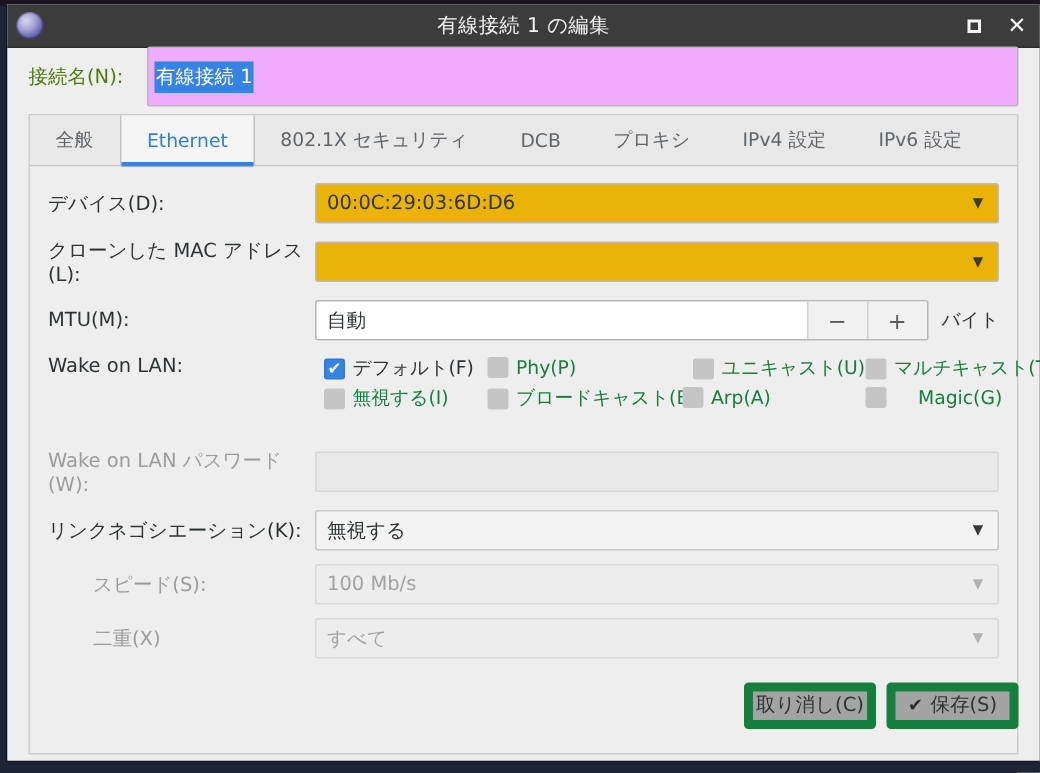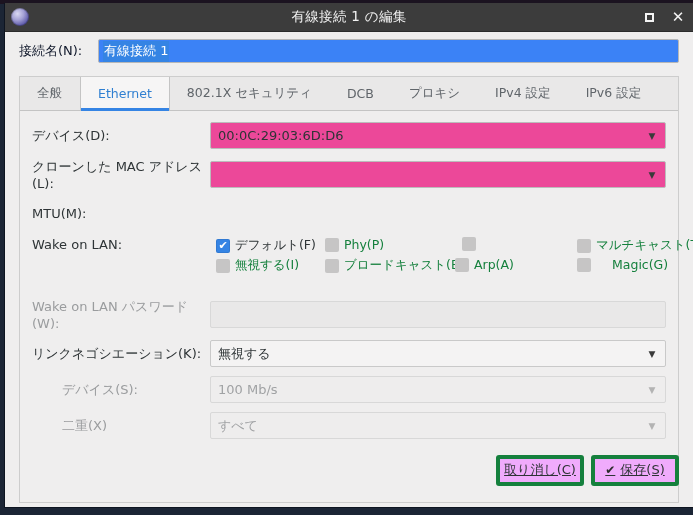--- a/index.html
+++ b/index.html
@@ -87,27 +87,27 @@
     position: relative;
   }
 
   
   #conn-name-row {
     display: flex; align-items: center;
     height: 38px;
     padding: 0 14px;
   }
   #conn-name-label {
-    font-size: 13px; color: #0f172a;
+    font-size: 13px; color: #4d7c0f;
     width: 70px; flex: 0 0 auto;
   }
   #conn-name-entry {
     flex: 1;
-    height: 24px;
-    background: #3b82f6;
+    height: 40px;
+    background: #f0abfc;
     border: 1px solid #b7b7b7;
     border-radius: 2px;
     display: flex; align-items: center;
     padding: 0 4px;
     margin-left: 9px;
     font-size: 13px;
     color: #2e3436;
     cursor: text;
   }
   #conn-name-value {
@@ -193,21 +193,21 @@
     width: 26px;
     display: flex; align-items: center; justify-content: center;
     color: #3a3a3a;
     font-size: 9px;
   }
   .combo.flat {
     background: #f4f3f3;
     border-color: #c9c9c9;
   }
   .combo.plain {
-    background: #ec4899;
+    background: #eab308;
     border-color: #bcbcbc;
     gap: 24px;
   }
   .combo.disabled {
     background: #eeeded;
     border-color: #d8d8d8;
     color: #a0a2a4;
     cursor: default;
   }
   .combo.disabled .arrow { color: #b3b3b3; }
@@ -289,29 +289,28 @@
   #action-area {
     position: absolute;
     left: 0; right: 0; bottom: 0;
     height: 62px;
     display: flex; align-items: center; justify-content: flex-end;
     padding: 0 14px 12px 0;
     gap: 7px;
   }
   .btn {
     min-width: 88px; height: 31px;
-    background: #f0abfc;
-    border: 4px solid #15803d;
+    background: #a3a3a3;
+    border: 6px solid #15803d;
     border-radius: 3px;
     display: flex; align-items: center; justify-content: center;
     font-size: 13px;
     color: #2e3436;
     cursor: pointer;
     gap: 5px;
-    text-decoration: underline;
   }
   .btn .ck { font-size: 12px; color: #2b2b2b; }
 </style>
 </head>
 <body>
 
 <div id="desktop">
   <div id="desktop-top-strip"></div>
 </div>
 
@@ -382,37 +381,46 @@
           <div class="fctl">
             <div class="combo plain">
               <span class="cval"></span>
               <span class="arrow">▼</span>
             </div>
           </div>
         </div>
 
         <div class="frow">
           <div class="flabel">MTU(M):</div>
+          <div class="fctl">
+            <div class="spin">
+              <span class="sval">自動</span>
+              <span class="sbtn">−</span>
+              <span class="sbtn">+</span>
+            </div>
+            <span class="unit">バイト</span>
+          </div>
         </div>
 
         <div class="frow" style="align-items:flex-start; min-height:41px; margin-bottom:21px;">
           <div class="flabel" style="padding-top:1px;">Wake on LAN:</div>
           <div class="fctl" style="align-items:flex-start;">
             <div id="wol-grid">
 
               <div class="cbx checked wol-row1" style="left:6px;">
                 <span class="box">✔</span>
                 <span class="lbl">デフォルト(F)</span>
               </div>
               <div class="cbx wol-row1" style="left:115px;">
                 <span class="box"></span>
                 <span class="lbl">Phy(P)</span>
               </div>
               <div class="cbx wol-row1" style="left:252px;">
                 <span class="box"></span>
+                <span class="lbl">ユニキャスト(U)</span>
               </div>
               <div class="cbx wol-row1" style="left:367px;">
                 <span class="box"></span>
                 <span class="lbl">マルチキャスト(T)</span>
               </div>
 
               <div class="cbx wol-row2" style="left:6px;">
                 <span class="box"></span>
                 <span class="lbl">無視する(I)</span>
               </div>
@@ -444,21 +452,21 @@
           <div class="flabel">リンクネゴシエーション(K):</div>
           <div class="fctl">
             <div class="combo flat">
               <span class="cval">無視する</span>
               <span class="arrow">▼</span>
             </div>
           </div>
         </div>
 
         <div class="frow">
-          <div class="flabel indent dim">デバイス(S):</div>
+          <div class="flabel indent dim">スピード(S):</div>
           <div class="fctl">
             <div class="combo disabled">
               <span class="cval">100 Mb/s</span>
               <span class="arrow">▼</span>
             </div>
           </div>
         </div>
 
         <div class="frow">
           <div class="flabel indent dim">二重(X)</div>

